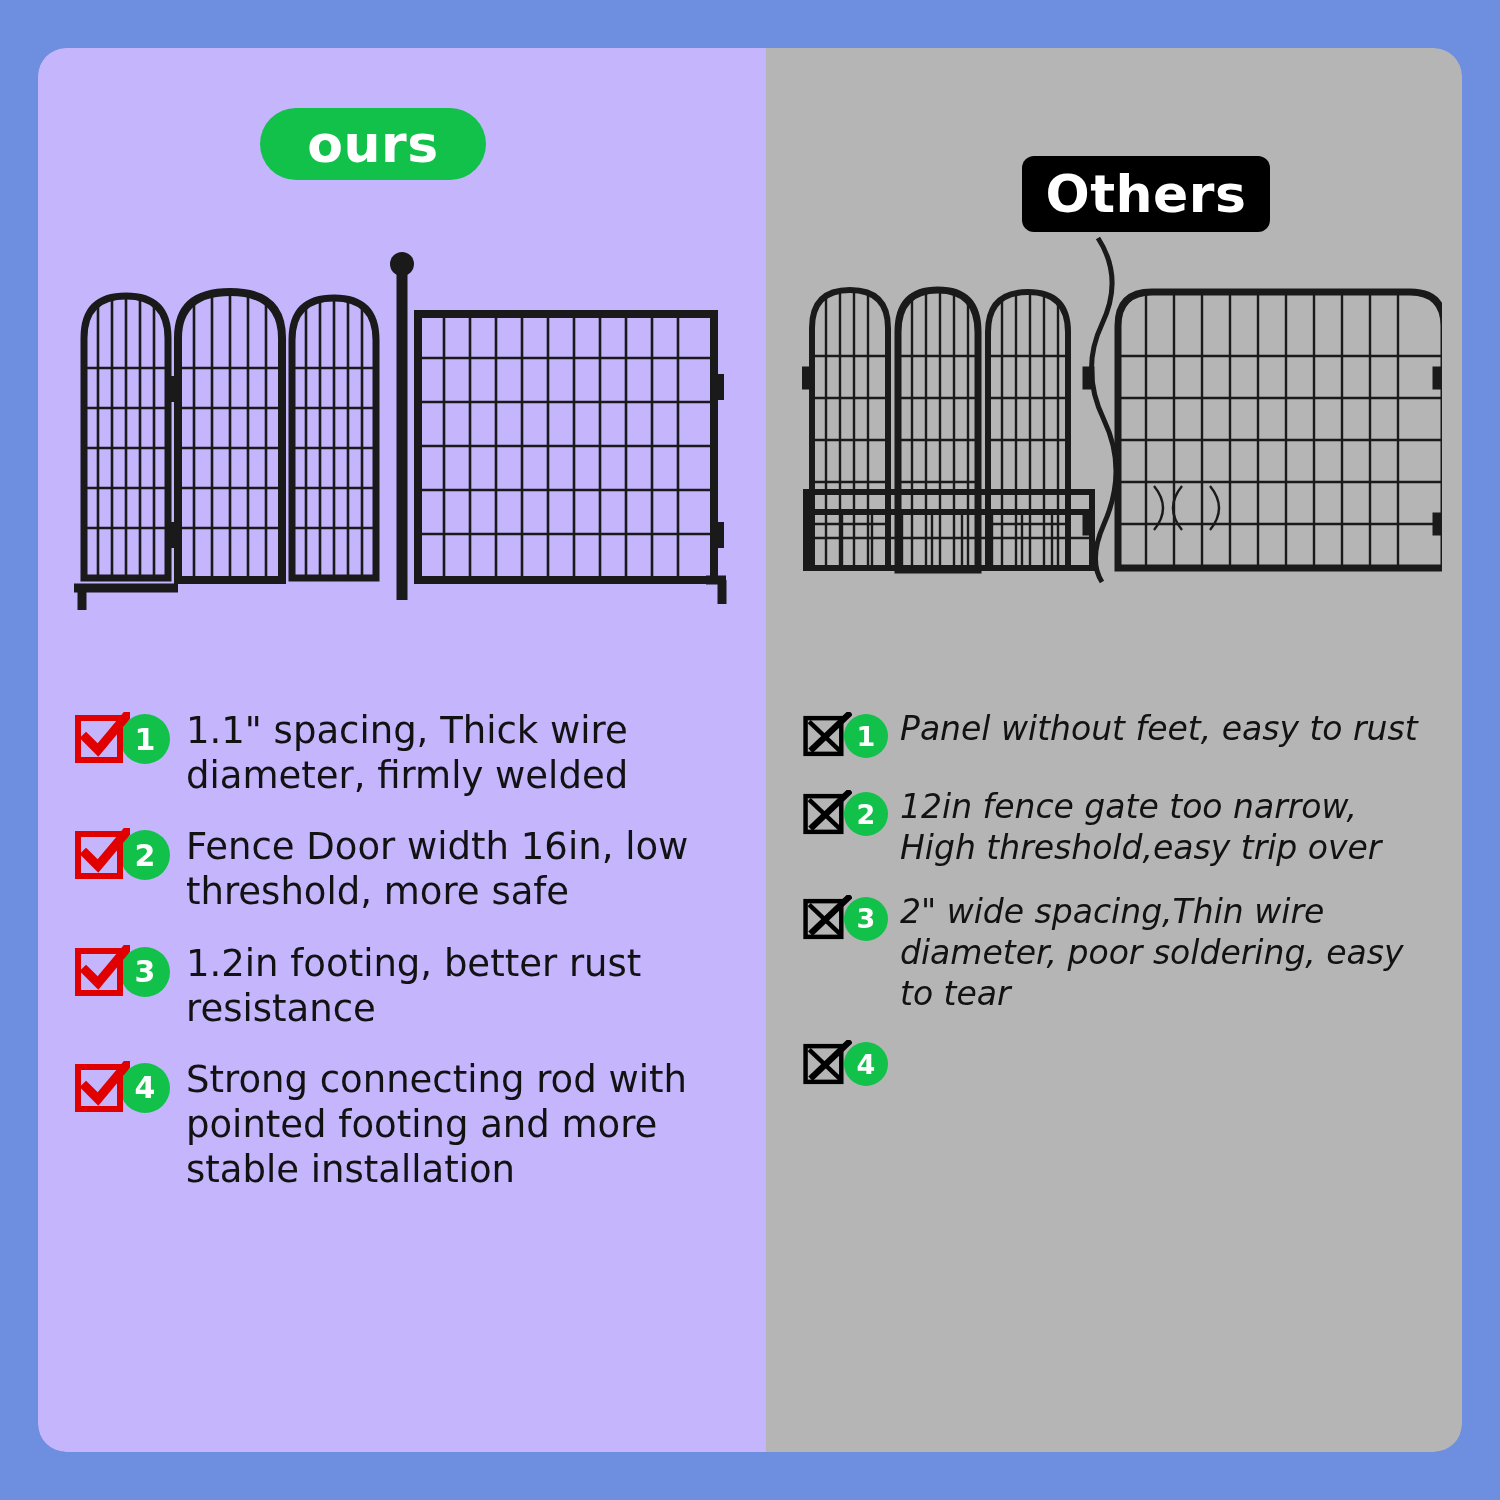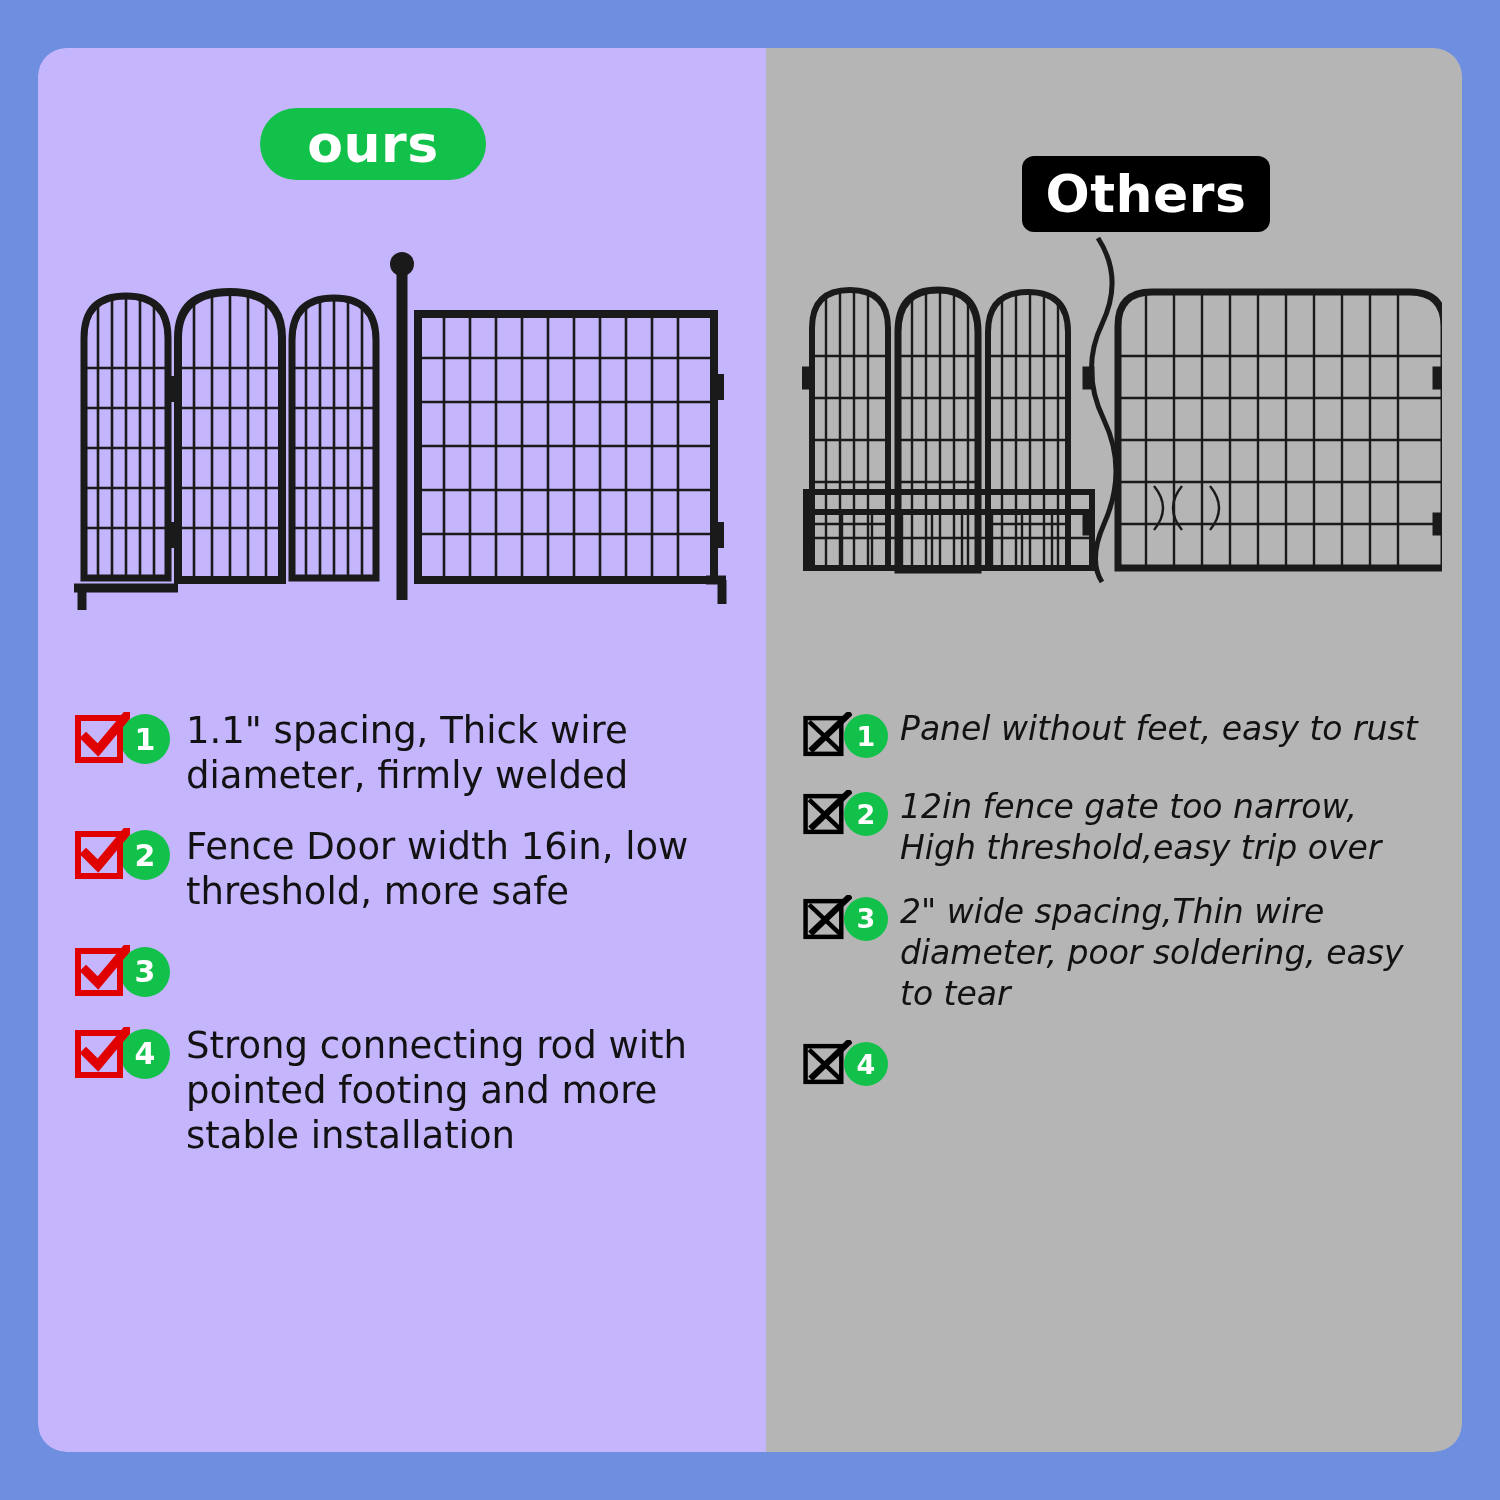--- a/index.html
+++ b/index.html
@@ -260,20 +260,21 @@
         </div>
 
         <div class="feature">
           <span class="mark">
             <svg viewBox="0 0 56 52" width="56" height="52">
               <rect x="4" y="6" width="42" height="42" fill="none" stroke="#e00000" stroke-width="6"></rect>
               <path d="M12 26 L24 38 L54 2" fill="none" stroke="#e00000" stroke-width="9" stroke-linecap="square"></path>
             </svg>
           </span>
           <span class="num">3</span>
+          <span class="ftext">1.2in footing, better rust resistance</span>
         </div>
 
         <div class="feature">
           <span class="mark">
             <svg viewBox="0 0 56 52" width="56" height="52">
               <rect x="4" y="6" width="42" height="42" fill="none" stroke="#e00000" stroke-width="6"></rect>
               <path d="M12 26 L24 38 L54 2" fill="none" stroke="#e00000" stroke-width="9" stroke-linecap="square"></path>
             </svg>
           </span>
           <span class="num">4</span>

